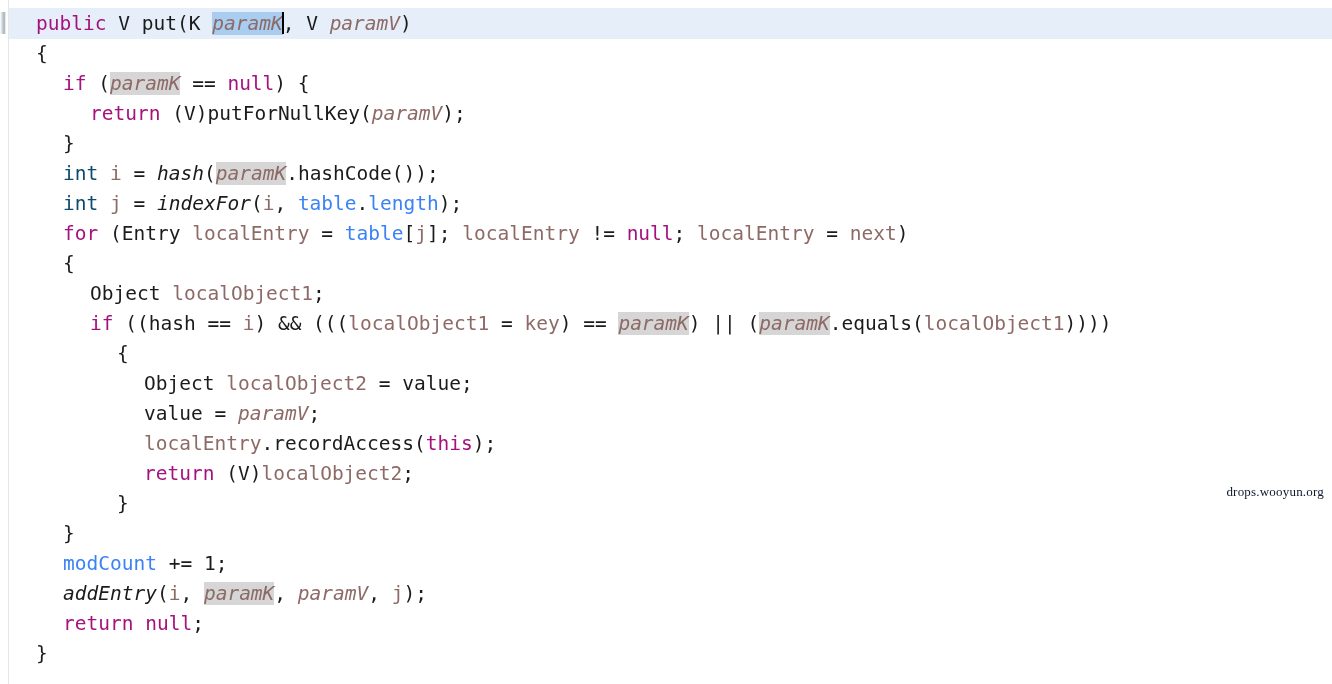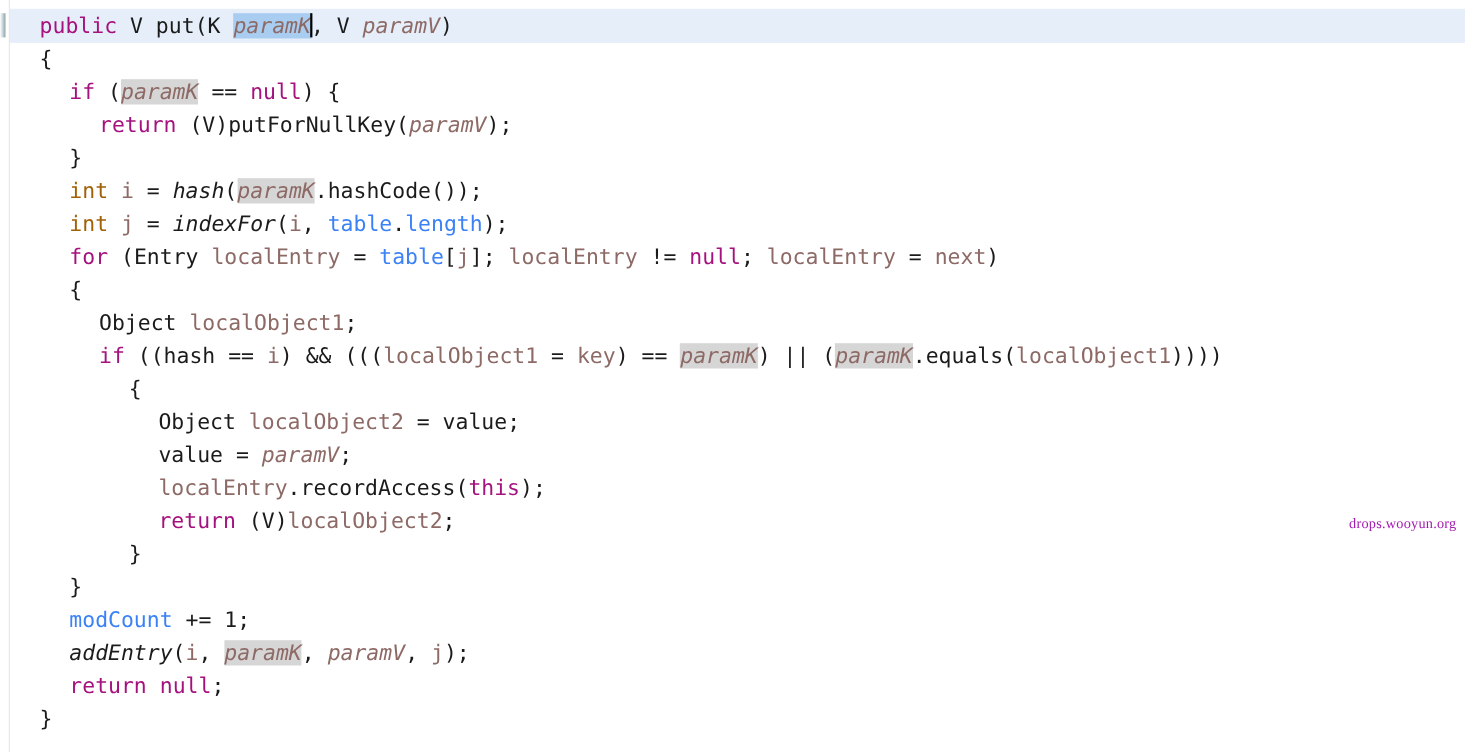--- a/index.html
+++ b/index.html
@@ -69,44 +69,44 @@
     letter-spacing: 0px;
   }
   .line {
     height: 30px;
     padding-left: 27px;   
   }
   .line.first { padding-top: 9px; height: 30px; }
 
   
   .kw    { color: #a5127e; }            
-  .kw2   { color: #a16207; }            
+  .kw2   { color: #0c4a6e; }            
   .plain { color: #1b1b1b; }            
   .var   { color: #8d6a66; }            
   .field { color: #3b82f6; }            
   .ital  { font-style: italic; }
   .hl    { background: #d6d6d6; }       
   .sel   { background: #a8cdf0; }       
 
   .caret {
     display: inline-block;
     width: 2px;
     height: 22px;
     background: #000000;
     vertical-align: -4px;
     margin: 0 -1px;
   }
 
   .watermark {
     position: absolute;
     right: 8px;
-    bottom: 16px;
+    bottom: 0;
     font-family: "Liberation Serif", serif;
     font-size: 13px;
-    color: #a21caf;
+    color: #0f172a;
     letter-spacing: .2px;
   }
 </style>
 </head>
 <body>
 
 <div id="editor">
 
   <div class="gutter"></div>
   <div class="gutter-rule"></div>

